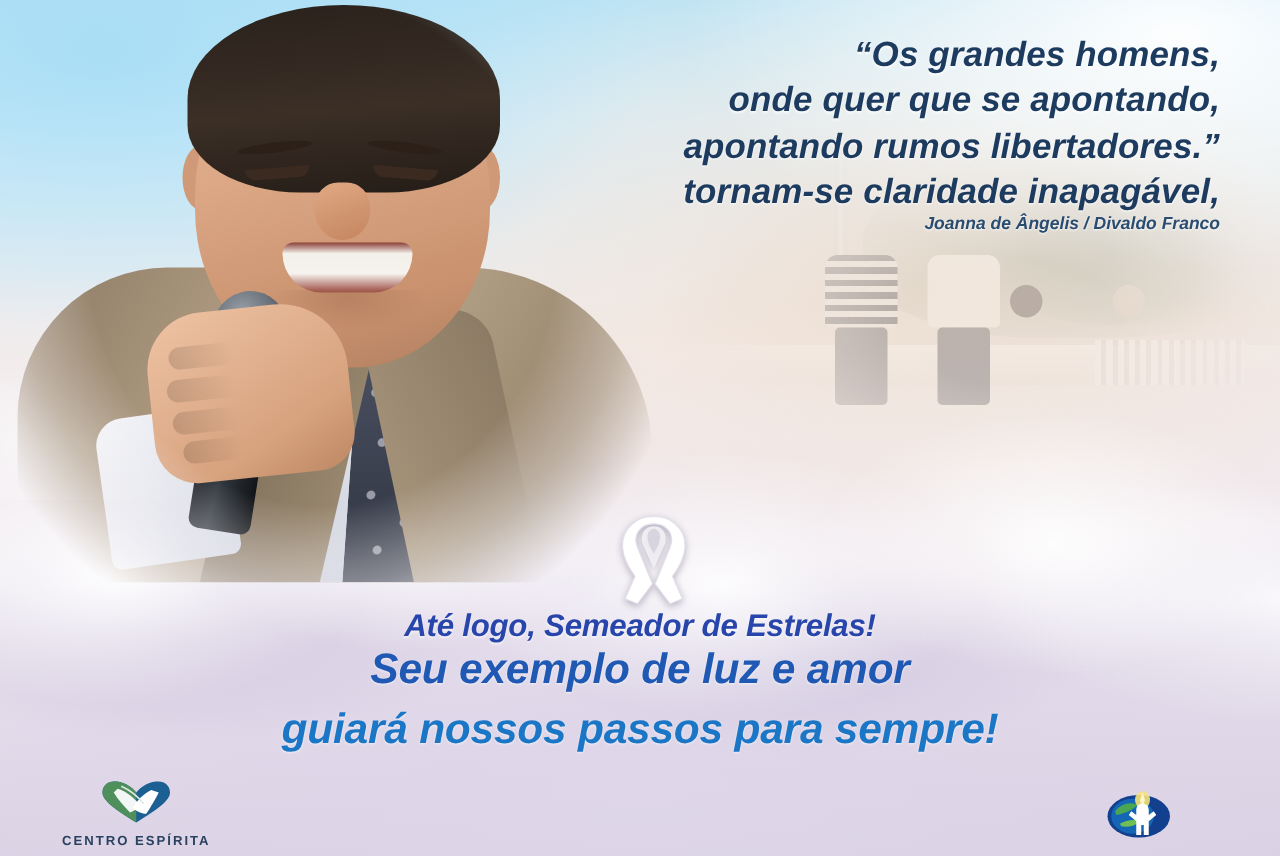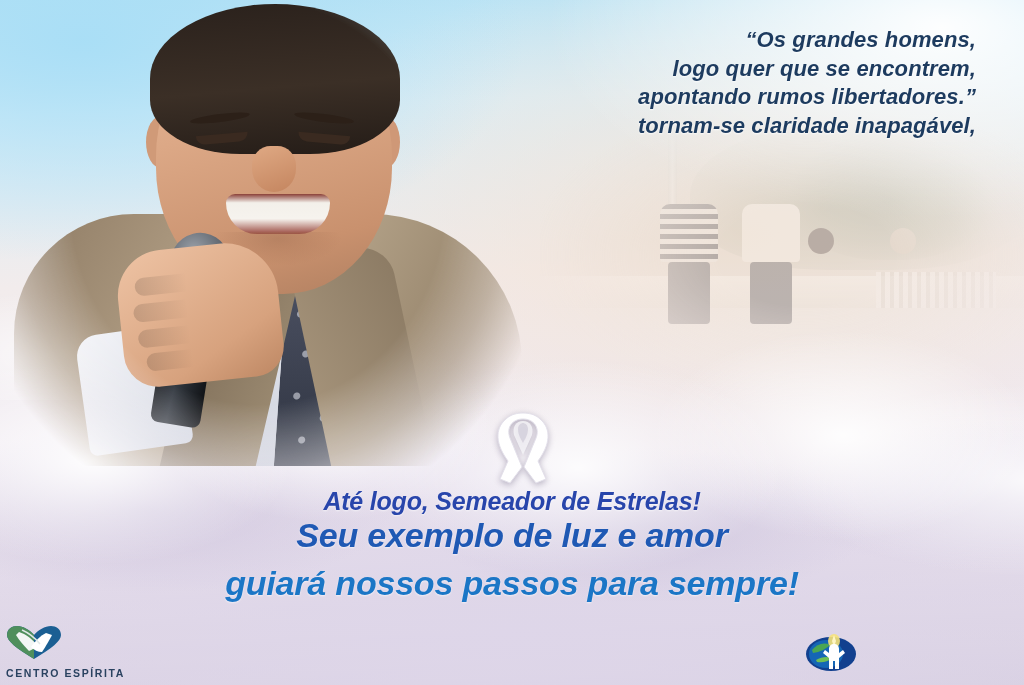--- a/index.html
+++ b/index.html
@@ -164,21 +164,21 @@
   }
   .mic-head { width:60px; height:62px; border-radius:50%;
     background:radial-gradient(circle at 36% 30%, #9aa0a8 0%, #5d646d 52%, #33383f 100%); }
   .mic-body { width:50px; height:138px; margin:-6px auto 0; border-radius:8px;
     background:linear-gradient(95deg,#16181c,#343a42 45%,#0e1013); }
 
   
   .quote {
     position:absolute; right:48px; top:26px; width:600px;
     text-align:right; font-style:italic; font-weight:bold;
-    color:#1d3b5f; line-height:1.30; font-size:22px;
+    color:#1d3b5f; line-height:1.30; font-size:28px;
     letter-spacing:.1px;
     text-shadow:0 1px 2px rgba(255,255,255,.85);
   }
   .quote .ln { display:block; white-space:nowrap; }
   .attrib {
     position:absolute; right:48px; top:170px; width:600px;
     text-align:right; font-style:italic; font-weight:bold;
     font-size:14px; color:#2a4c70;
     text-shadow:0 1px 2px rgba(255,255,255,.85);
   }
@@ -192,21 +192,21 @@
     position:absolute; left:0; right:0; top:488px;
     text-align:center; font-style:italic; font-weight:bold;
     line-height:1.06; letter-spacing:-.2px;
     text-shadow:0 1px 2px rgba(255,255,255,.6);
   }
   .headline .h1 { display:block; font-size:25px; color:#2845ab; }
   .headline .h2 { display:block; font-size:34px; color:#1f59b4; margin-top:2px; }
   .headline .h3 { display:block; font-size:34px; color:#1b76c6; margin-top:12px; }
 
   
-  .logo { position:absolute; bottom:6px; text-align:left; }
+  .logo { position:absolute; bottom:6px; text-align:center; }
   .logo-left  { left:6px;  width:206px; }
   .logo-right { right:6px; width:214px; }
   .logo .mark { display:block; margin:0 auto 3px; }
   .logo .l1 { display:block; font-size:10.5px; font-weight:bold; color:#2a4260; letter-spacing:1.6px; }
   .logo .l2 { display:block; font-size:14.5px; font-weight:bold; color:#15243c; letter-spacing:.6px; }
   .logo-right .l2 { font-size:15.5px; color:#1a3a75; letter-spacing:.4px; }
 </style>
 </head>
 <body>
 
@@ -262,24 +262,25 @@
     <div class="hand">
       <div class="finger f1"></div>
       <div class="finger f2"></div>
       <div class="finger f3"></div>
       <div class="finger f4"></div>
     </div>
   </div>
 
   <div class="quote">
     <span class="ln">“Os grandes homens,</span>
-    <span class="ln">logo quer que se encontrem,</span>
+    <span class="ln">onde quer que se apontando,</span>
     <span class="ln">apontando rumos libertadores.”</span>
     <span class="ln">tornam-se claridade inapagável,</span>
   </div>
+  <div class="attrib">Joanna de Ângelis / Divaldo Franco</div>
 
   <div class="ribbon">
     <svg width="70" height="78" viewBox="0 0 70 78" aria-hidden="true">
       <path d="M35 10 C24 10 18 19 22 29 L34 58 L22 74 L12 70 L20 52 C8 36 6 20 18 10 C23 5 30 4 35 4 C40 4 47 5 52 10 C64 20 62 36 50 52 L58 70 L48 74 L36 58 L48 29 C52 19 46 10 35 10 Z" fill="#ffffff" stroke="#e3e0ea" stroke-width="1"></path>
       <path d="M35 12 C28 12 24 18 26 26 L35 46 L44 26 C46 18 42 12 35 12 Z" fill="#f4f3f7" opacity=".85"></path>
       <path d="M30 20 C30 26 33 30 35 34 C37 30 40 26 40 20 C40 16 37 14 35 14 C33 14 30 16 30 20 Z" fill="#c9c4d4" opacity=".6"></path>
     </svg>
   </div>
 
   <div class="headline">

